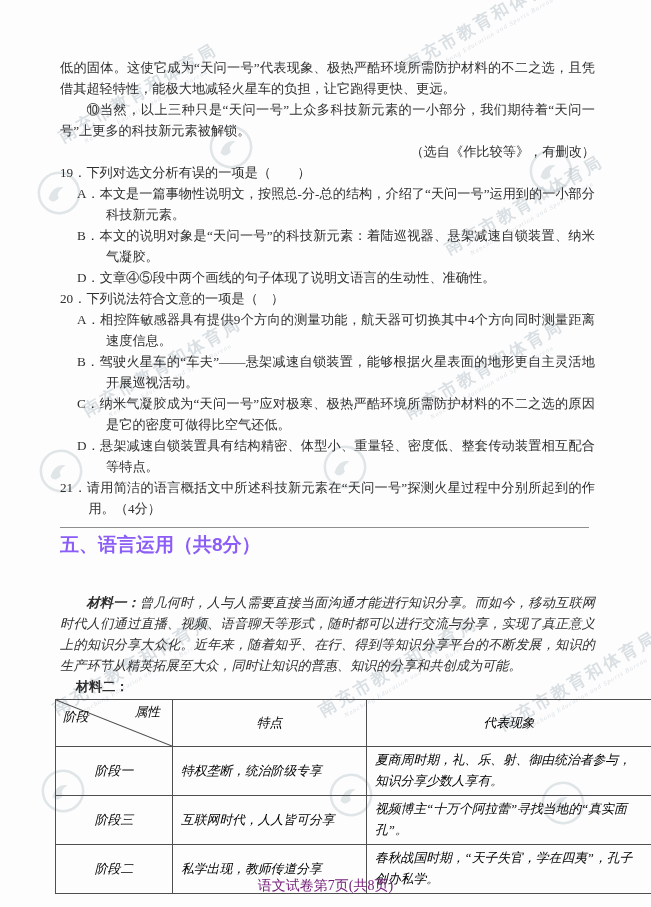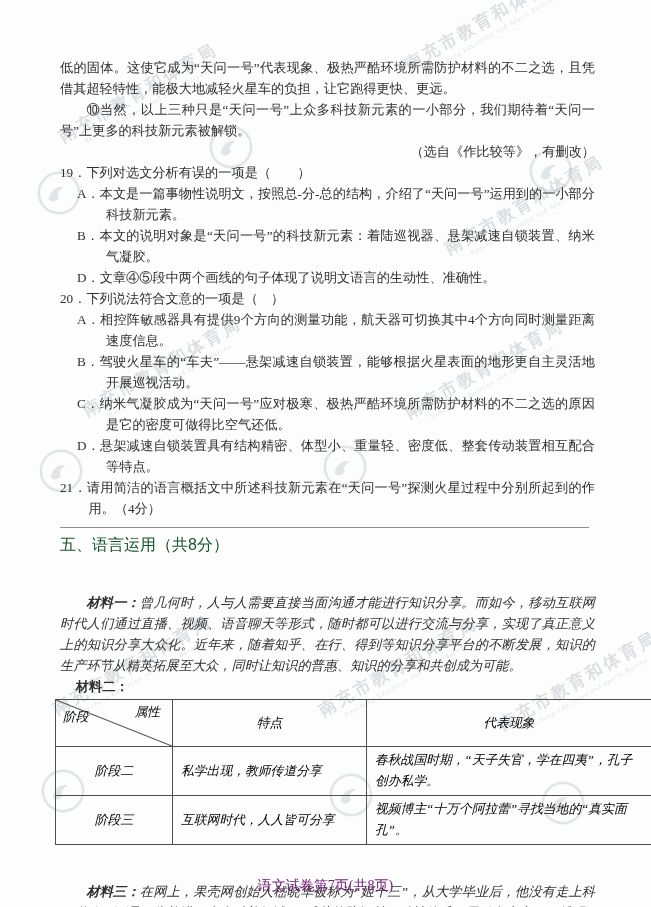--- a/index.html
+++ b/index.html
@@ -39,21 +39,21 @@
     text-align:justify;
   }
   p { margin:0; }
   .indent { text-indent:2em; }
   .source { text-align:right; }
   .q-stem { padding-left:2.15em; text-indent:-2.15em; }
   .option { margin-left:17px; padding-left:2.2em; text-indent:-2.2em; }
   .section-rule { border:none; border-top:1px solid #8f8f8f; margin:8px 6px 6px 0; }
   .sec-heading {
     font-family:"Liberation Sans","DejaVu Sans",sans-serif;
-    font-size:16px; font-weight:normal; color:#14532d;
+    font-size:19px; font-weight:bold; color:#8b5cf6;
     margin:0; line-height:22px;
   }
   .material { text-indent:2em; font-style:italic;margin-top:36px; }
   .material .mlabel { font-weight:bold; }
   .material-label-line { text-indent:1.2em; }
   .material-label-line .mlabel { font-weight:bold; }
 
   
   table.stages {
     border-collapse:collapse; table-layout:fixed;
@@ -188,29 +188,34 @@
           <svg viewBox="0 0 100 42" preserveAspectRatio="none">
                 <line x1="0" y1="0" x2="100" y2="42" stroke="#4f4f4f" stroke-width="1"></line>
               </svg>
           <span class="diag-attr">属性</span>
           <span class="diag-stage">阶段</span>
         </td>
         <td class="c-feature h-center">特点</td>
         <td class="c-phen h-center">代表现象</td>
       </tr>
       <tr>
-        <td class="c-stage row-h">阶段二</td>
-        <td class="c-feature">私学出现，教师传道分享</td>
-        <td class="c-phen">春秋战国时期，“天子失官，学在四夷”，孔子创办私学。</td>
+        <td class="c-stage row-h">阶段一</td>
+        <td class="c-feature">特权垄断，统治阶级专享</td>
+        <td class="c-phen">夏商周时期，礼、乐、射、御由统治者参与，知识分享少数人享有。</td>
       </tr>
       <tr>
         <td class="c-stage row-h">阶段三</td>
         <td class="c-feature">互联网时代，人人皆可分享</td>
         <td class="c-phen">视频博主“十万个阿拉蕾”寻找当地的“真实面孔”。</td>
       </tr>
+      <tr>
+        <td class="c-stage row-h">阶段二</td>
+        <td class="c-feature">私学出现，教师传道分享</td>
+        <td class="c-phen">春秋战国时期，“天子失官，学在四夷”，孔子创办私学。</td>
+      </tr>
     </tbody>
       </table>
 
     <p class="material"><span class="mlabel">材料三：</span><span>在网上，果壳网创始人嵇晓华被称为“姬十三”，从大学毕业后，他没有走上科研道路，而是一头扎进了大众科普领域。“碘盐能防辐射”“酸性体质更易引发疾病”“二维码</span></p>
 
   </div>
 
   <div class="footer">语文试卷第7页(共8页)</div>
 
 </div>

